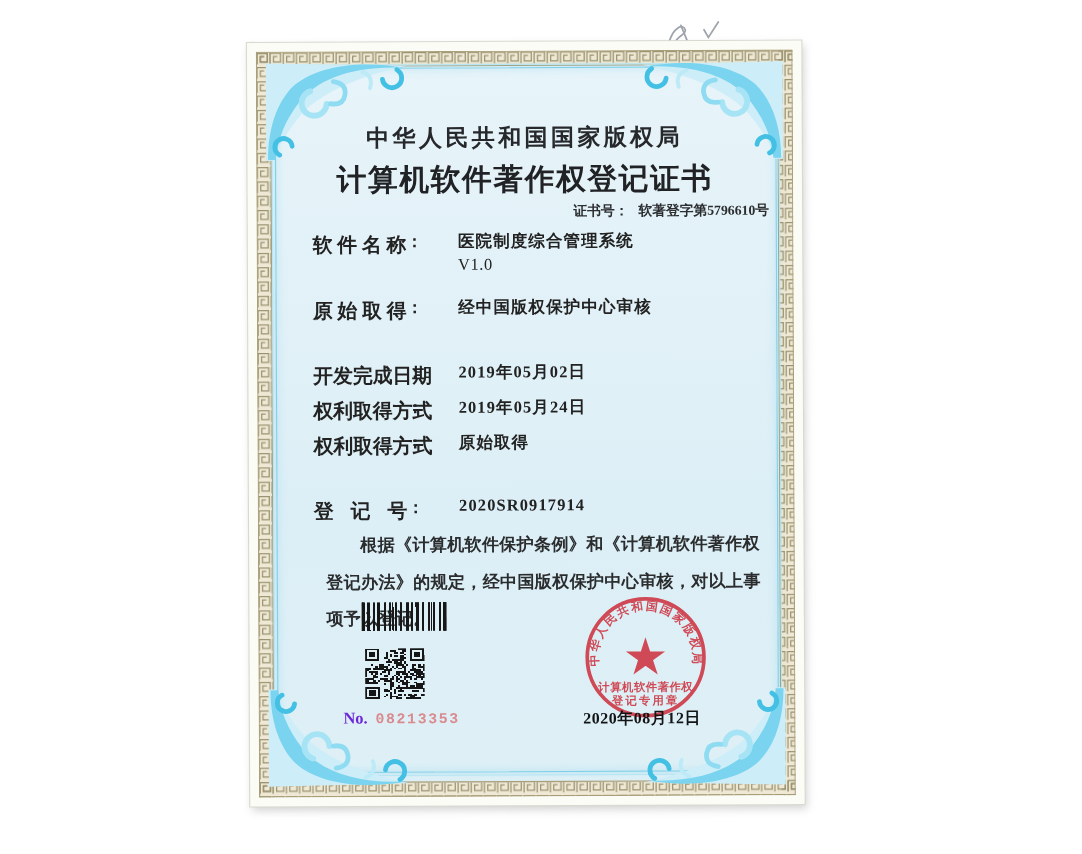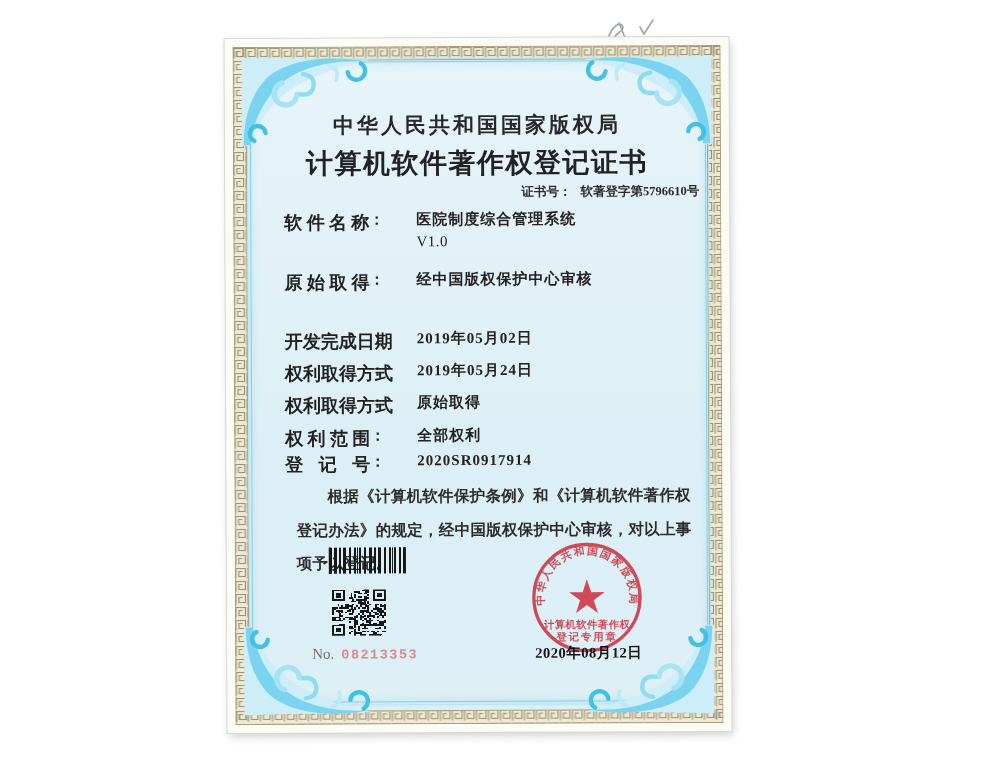--- a/index.html
+++ b/index.html
@@ -53,29 +53,29 @@
   }
   .barcode{
     position:absolute;left:102px;top:509px;width:77px;height:26px;
     background-image:
       linear-gradient(90deg,#171717 0 3px,transparent 3px calc(100% - 3px),#171717 calc(100% - 3px)),
       repeating-linear-gradient(90deg,#171717 0 2px,transparent 2px 5px),
       repeating-linear-gradient(90deg,#171717 0 1px,transparent 1px 7px);
   }
   .qr{position:absolute;left:105px;top:551px;width:54px;height:46px;}
   .serial{position:absolute;left:85px;top:606px;white-space:nowrap;}
-  .serial .no{font-size:15px;color:#737373;font-weight:normal;}
+  .serial .no{font-size:15px;color:#6d28d9;font-weight:bold;}
   .serial .num{
     font-family:"Liberation Mono","DejaVu Sans Mono",monospace;
     font-size:13.5px;color:#d98b90;font-weight:bold;letter-spacing:1.5px;margin-left:7px;margin-top:40px;
   }
   .seal{position:absolute;left:303px;top:503px;width:114px;height:114px;opacity:.92;z-index:2;}
   .seal text{font-family:"Liberation Serif","DejaVu Serif",serif;font-weight:bold;fill:#ce3d49;}
   .issue-date{
-    position:absolute;left:303px;top:606px;width:112px;text-align:right;z-index:3;
+    position:absolute;left:303px;top:606px;width:112px;text-align:left;z-index:3;
     font-size:14.5px;font-weight:bold;color:#131415;letter-spacing:.5px;
   }
   .handwriting{position:absolute;left:600px;top:13px;width:66px;height:38px;}
 </style>
 </head>
 <body>
 
 <svg class="handwriting" viewBox="0 0 66 38">
   <g fill="none" stroke="#8e959d" stroke-width="1.6" stroke-linecap="round" opacity=".85">
     <path d="M8,26 C12,12 21,8 23,14 C24,18 16,20 14,25 C12,29 22,29 25,24"></path>
@@ -167,24 +167,20 @@
     <span class="flabel">开发完成日期</span><span class="fcolon">：</span>
     <span class="fvalue">2019年05月02日</span>
   </div>
   <div class="row" style="top:323px">
     <span class="flabel">权利取得方式</span><span class="fcolon">：</span>
     <span class="fvalue">2019年05月24日</span>
   </div>
   <div class="row" style="top:355px">
     <span class="flabel">权利取得方式</span><span class="fcolon">：</span>
     <span class="fvalue">原始取得</span>
-  </div>
-  <div class="row" style="top:388px">
-    <span class="flabel">权利范围</span><span class="fcolon">：</span>
-    <span class="fvalue">全部权利</span>
   </div>
   <div class="row" style="top:414px">
     <span class="flabel">登记号</span><span class="fcolon">：</span>
     <span class="fvalue">2020SR0917914</span>
   </div>
 
   <div class="statement">根据《计算机软件保护条例》和《计算机软件著作权登记办法》的规定，经中国版权保护中心审核，对以上事项予以登记。</div>
 
   <div class="barcode"></div>
 

